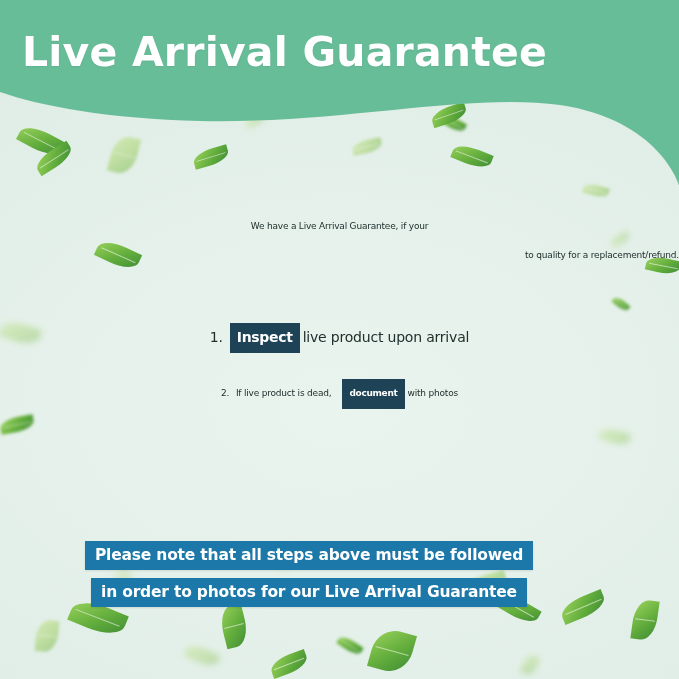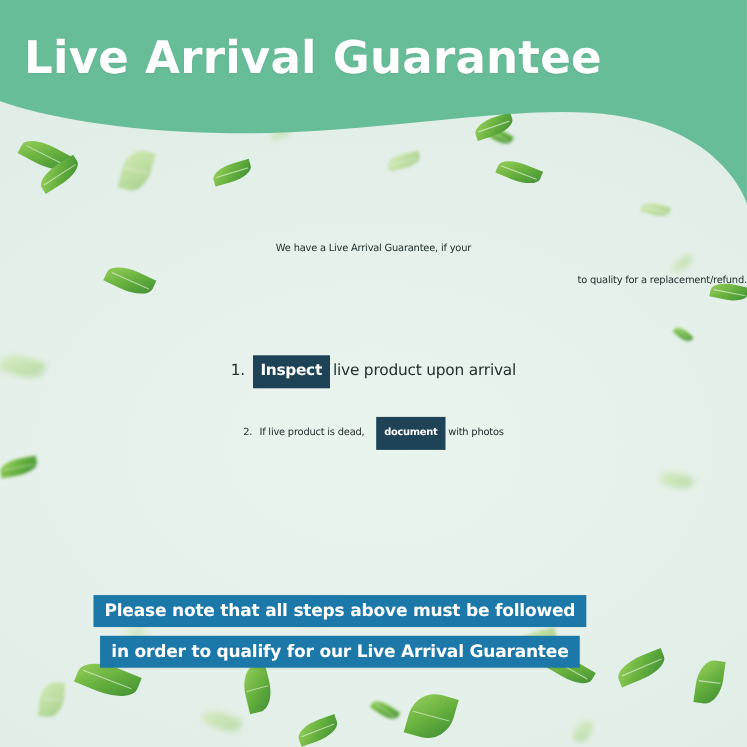--- a/index.html
+++ b/index.html
@@ -223,17 +223,17 @@
       <div class="step" style="color: rgb(32, 48, 47); font-size: 9px;">
         <span class="num">2.</span>
         <span class="pre">If live product is dead,</span><span class="hl" style="background: rgb(30, 67, 86); margin-left: 11px;">document</span><span class="post">with photos</span>
       </div>
 
 
     </div>
 
     <div class="notes">
       <div class="note" style="background: rgb(27, 120, 168); width: auto; display: table; margin: 0px auto 8px;">Please note that all steps above must be followed</div>
-      <div class="note" style="background: rgb(27, 120, 168); width: auto; display: table; margin: 0px auto 8px;">in order to qualify for our Live Arrival Guarantee</div>
+      <div class="note" style="background: rgb(27, 120, 168); width: auto; display: table; margin: 0px auto 8px;">in order to photos for our Live Arrival Guarantee</div>
     </div>
 
   </div>
 </div>
 
 </body></html>

